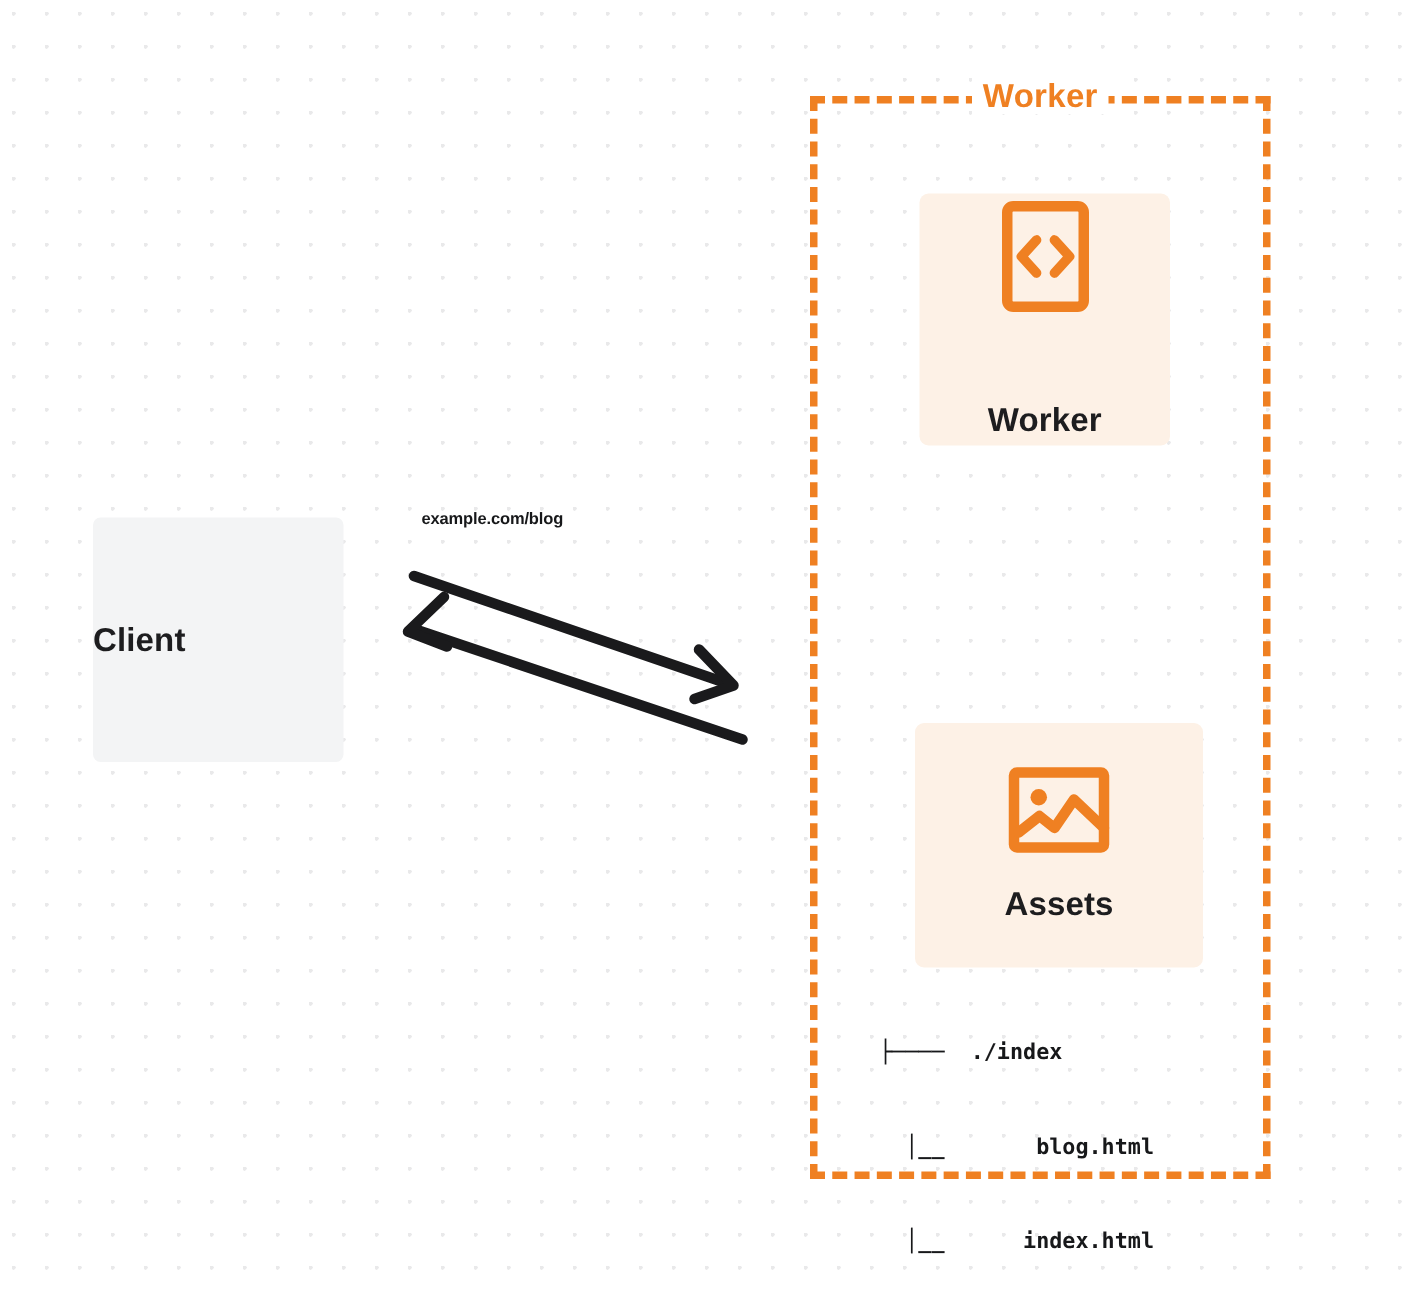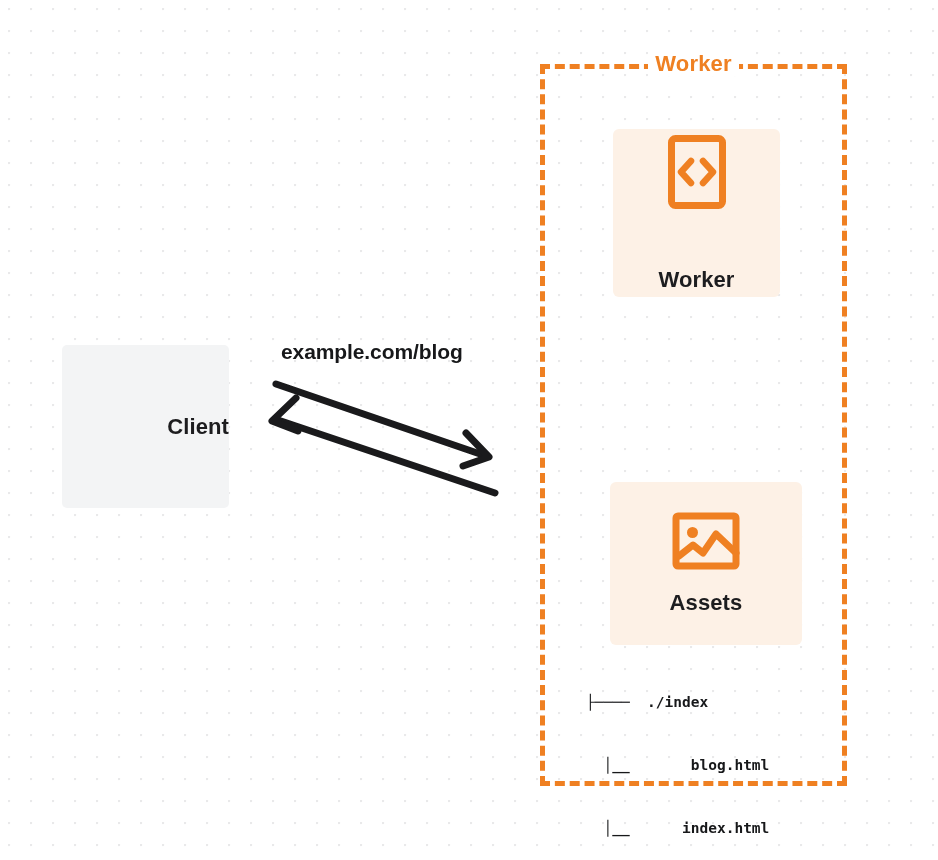--- a/index.html
+++ b/index.html
@@ -32,21 +32,21 @@
   #client-node {
     position: absolute;
     left: 62px;
     top: 345px;
     width: 167px;
     height: 163px;
     background: #f3f4f5;
     border-radius: 5px;
     display: flex;
     align-items: center;
-    justify-content: flex-end;
+    justify-content: flex-start;
   }
   #client-node .node-label {
     font-size: 22px;
     font-weight: 700;
     color: #1d1d1f;
     letter-spacing: 0.1px;
   }
 
   
   #connector-group {
@@ -54,21 +54,21 @@
     left: 0;
     top: 0;
     width: 938px;
     height: 860px;
     pointer-events: none;
   }
   #request-label {
     position: absolute;
     left: 281px;
     top: 340px;
-    font-size: 21px;
+    font-size: 11px;
     font-weight: 700;
     color: #17181a;
     letter-spacing: -0.1px;
     white-space: nowrap;
   }
 
   
   #project-boundary {
     position: absolute;
     left: 540px;

